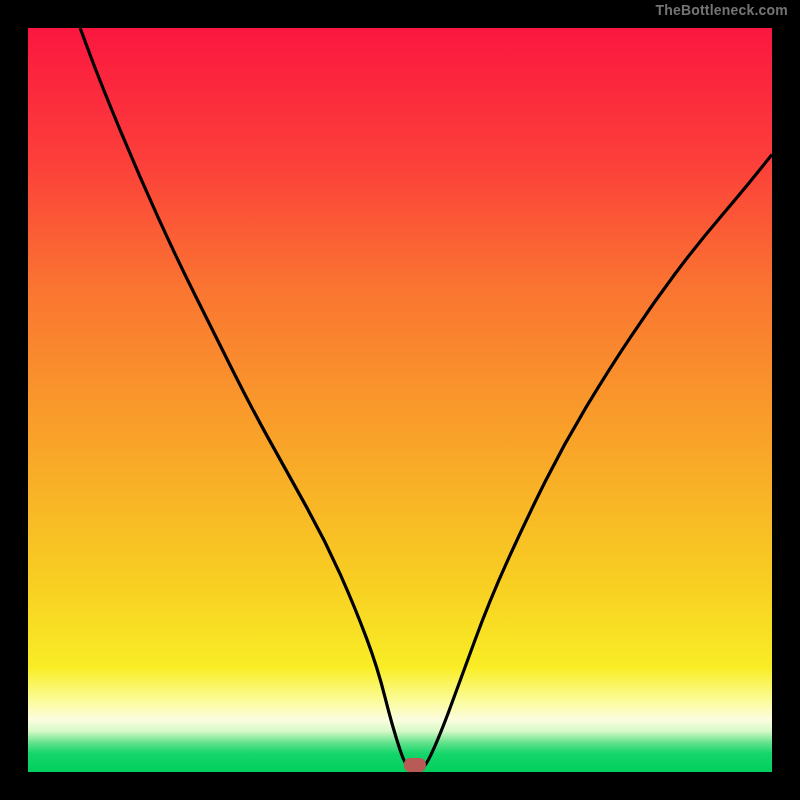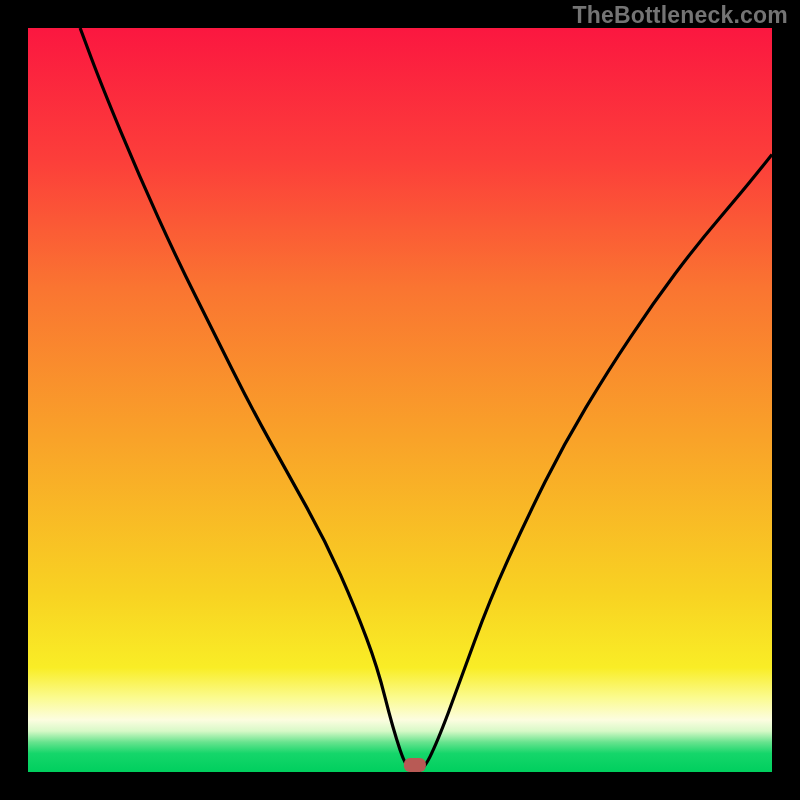--- a/index.html
+++ b/index.html
@@ -15,21 +15,21 @@
     position: relative;
     width: 800px;
     height: 800px;
     background: #000;
   }
   .watermark {
     position: absolute;
     top: 2px;
     right: 12px;
     color: #747474;
-    font-size: 23px;
+    font-size: 14px;
     font-weight: bold;
     letter-spacing: 0.2px;
     z-index: 3;
   }
   .plot {
     position: absolute;
     left: 28px;
     top: 28px;
     width: 744px;
     height: 744px;

